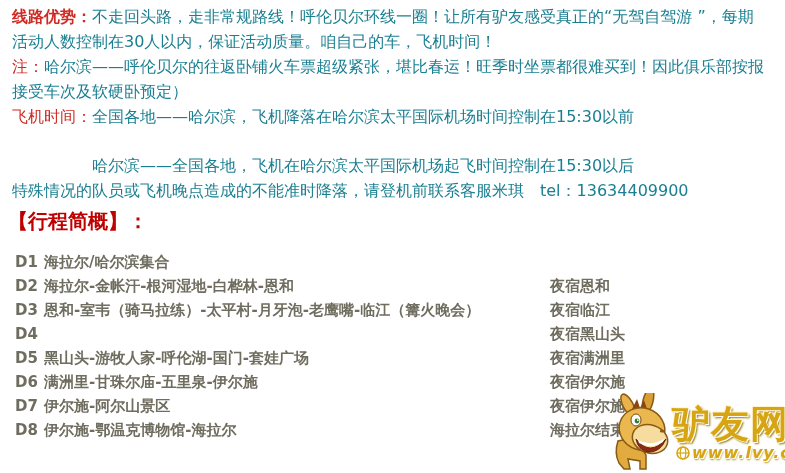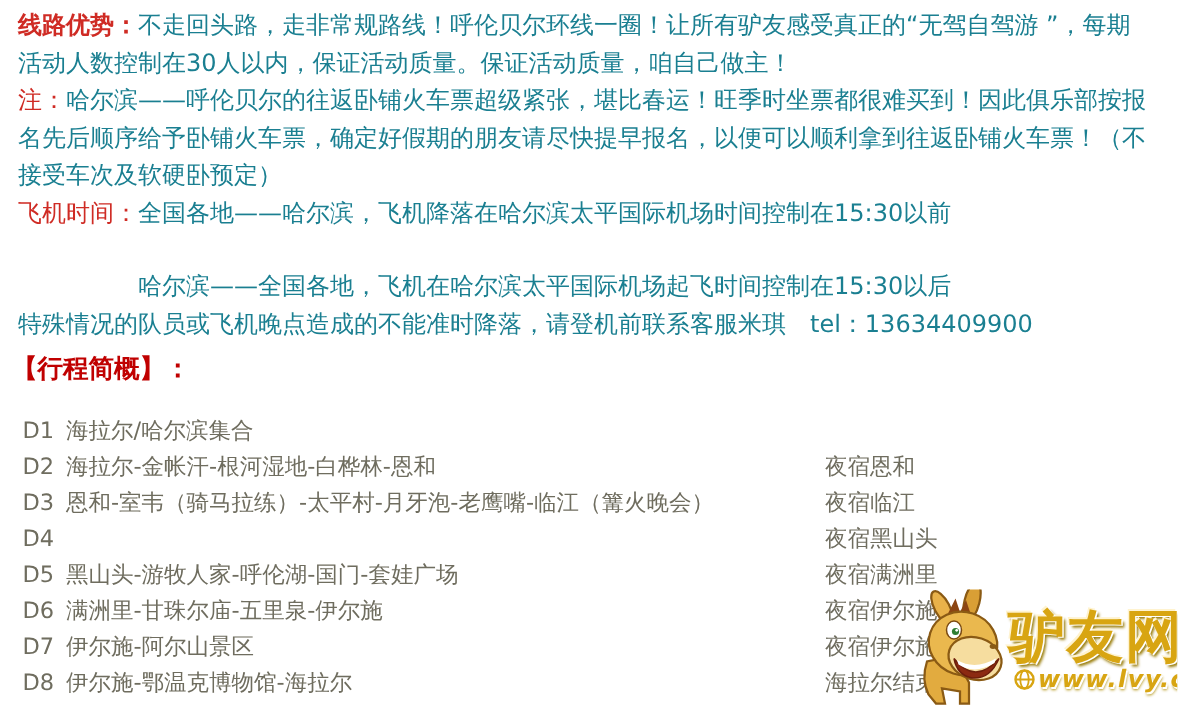--- a/index.html
+++ b/index.html
@@ -18,28 +18,29 @@
   }
   .tline { white-space: nowrap; height: 25px; }
   .lbl-red-bold { color: #cf2b24; font-weight: bold; }
   .lbl-red { color: #cf2b24; }
   .teal { color: #1a7f91; }
   .indent { padding-left: 80px; margin-top: 24px; }
   .iti-title {
     margin: 6px 0 0 8px;
     color: #c00000;
     font-weight: bold;
-    font-size: 17px;
+    font-size: 20px;
     line-height: 25px;
     white-space: nowrap;
   }
   .itinerary {
     margin-top: 16px;
     color: #6f6d5f;
     font-size: 15px;
+    font-weight: bold;
   }
   .iti-row { position: relative; height: 24px; line-height: 24px; }
   .iti-day { position: absolute; left: 15px; }
   .iti-route { position: absolute; left: 44px; white-space: nowrap; }
   .iti-night { position: absolute; left: 550px; white-space: nowrap; }
   
   .logo {
     position: absolute;
     right: 0px;
     bottom: 0px;
@@ -76,26 +77,25 @@
 </style>
 </head>
 <body>
 
 <div class="page">
 
   <div class="top-block">
     <div class="tline">
       <span class="lbl-red-bold">线路优势：</span><span class="teal">不走回头路，走非常规路线！呼伦贝尔环线一圈！让所有驴友感受真正的“无驾自驾游 ”，每期</span>
     </div>
-    <div class="tline teal">活动人数控制在30人以内，保证活动质量。保证活动质量，咱自己做主！</div>
+    <div class="tline teal">活动人数控制在30人以内，保证活动质量。咱自己的车，飞机时间！</div>
 
     <div class="tline">
       <span class="lbl-red">注：</span><span class="teal">哈尔滨——呼伦贝尔的往返卧铺火车票超级紧张，堪比春运！旺季时坐票都很难买到！因此俱乐部按报</span>
     </div>
-    <div class="tline teal">名先后顺序给予卧铺火车票，确定好假期的朋友请尽快提早报名，以便可以顺利拿到往返卧铺火车票！（不</div>
     <div class="tline teal">接受车次及软硬卧预定）</div>
 
     <div class="tline">
       <span class="lbl-red">飞机时间：</span><span class="teal">全国各地——哈尔滨，飞机降落在哈尔滨太平国际机场时间控制在15:30以前</span>
     </div>
     <div class="tline teal indent">哈尔滨——全国各地，飞机在哈尔滨太平国际机场起飞时间控制在15:30以后</div>
     <div class="tline teal">特殊情况的队员或飞机晚点造成的不能准时降落，请登机前联系客服米琪　tel：13634409900</div>
   </div>
 
   <div class="iti-title">【行程简概】：</div>

